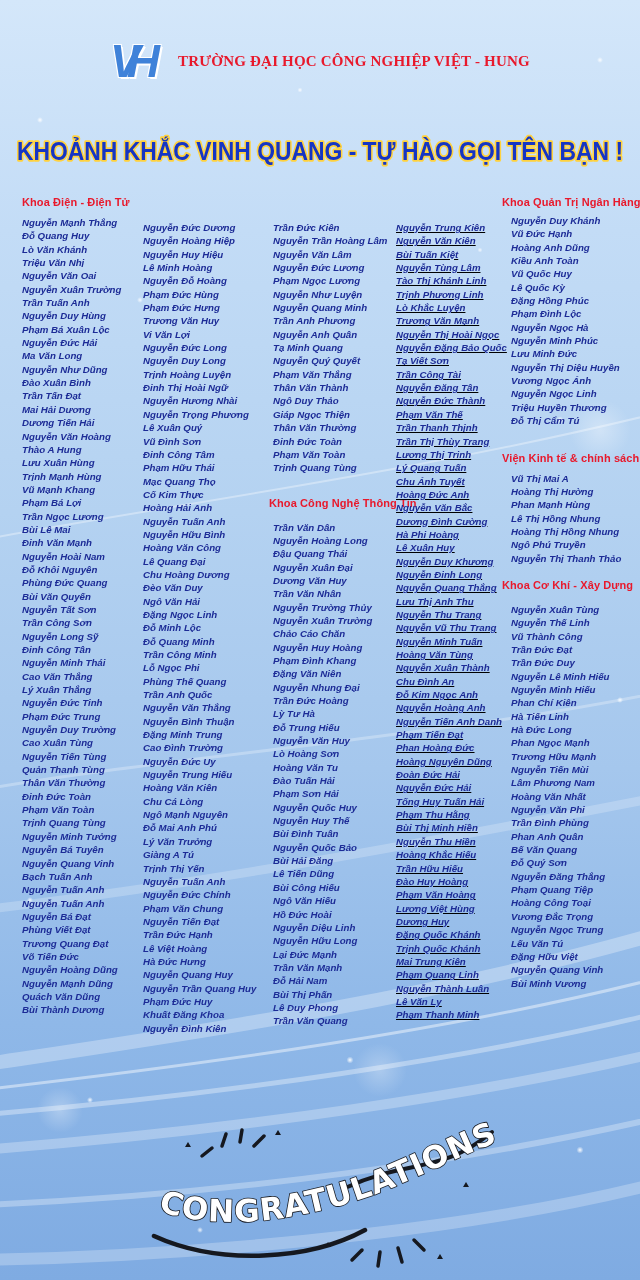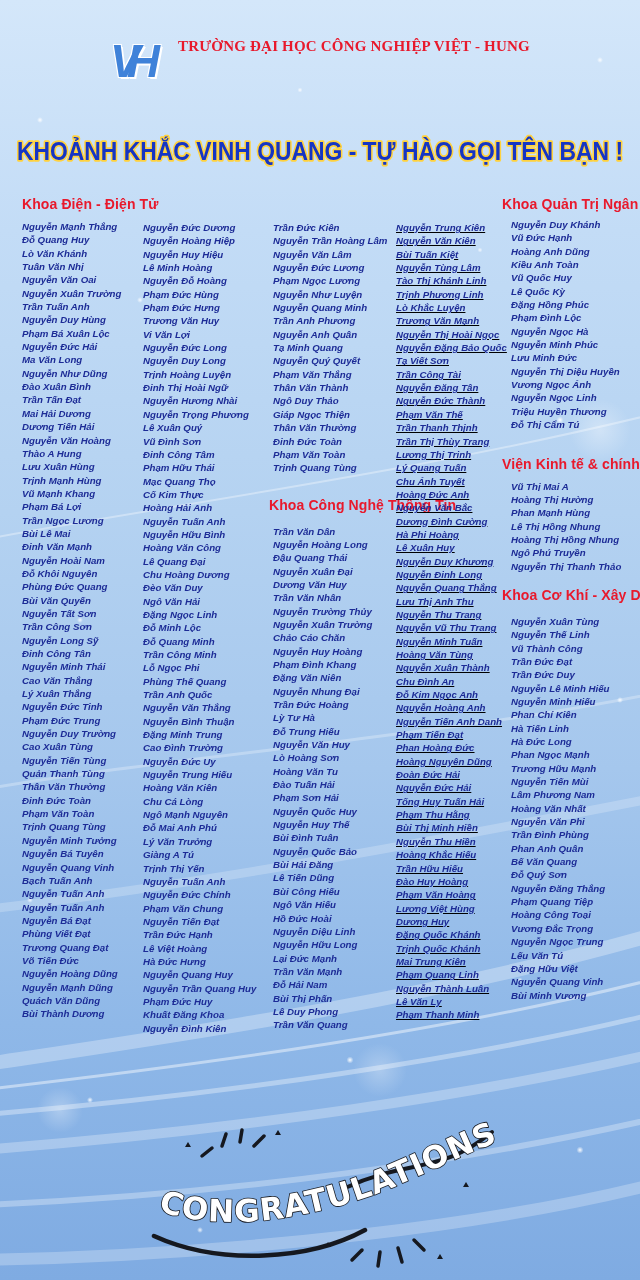--- a/index.html
+++ b/index.html
@@ -25,41 +25,41 @@
       radial-gradient(circle 2px at 30px 900px, rgba(255,255,255,.8), transparent 3px),
       radial-gradient(circle 30px at 600px 430px, rgba(255,255,255,.35), transparent 31px),
       radial-gradient(circle 22px at 60px 1110px, rgba(255,255,255,.3), transparent 23px),
       radial-gradient(circle 26px at 380px 1070px, rgba(255,255,255,.28), transparent 27px),
       linear-gradient(180deg,#d4e7fa 0%, #c3dcf6 18%, #b4d2f1 40%, #a5c7ed 60%, #8fb8e8 80%, #7fabe2 100%);
   }
 
   .waves { position:absolute; left:0; top:0; width:640px; height:1280px; pointer-events:none; }
 
   
-  .uni-header { position:absolute; top:38px; left:0; width:640px; display:flex; justify-content:center; align-items:flex-start; gap:18px; }
+  .uni-header { position:absolute; top:38px; left:0; width:640px; display:flex; justify-content:center; align-items:center; gap:18px; }
   .logo {
     font-weight:900; font-size:46px; font-style:italic; color:#3f82d9;
     letter-spacing:-14px; padding-right:14px; line-height:1;
     text-shadow:-1px -1px 0 #fff, 1px -1px 0 #fff, -1px 1px 0 #fff, 1px 1px 0 #fff, 2px 2px 0 #fff;
   }
   .uni-text { text-align:center; }
   .uni-vi { color:#e8192c; font-weight:800; font-size:15px; letter-spacing:.2px;font-family:Liberation Serif, serif; }
   .uni-en { color:#1b3fae; font-weight:700; font-size:10.5px; letter-spacing:1.1px; margin-top:7px; }
 
   .banner { position:absolute; top:126px; left:0; width:640px; height:48px; }
 
   
   .column { position:absolute; }
   .col-0 { left:22px;  top:196px; width:122px; }
   .col-1 { left:143px; top:221px; width:126px; }
   .col-2 { left:269px; top:221px; width:128px; }
   .col-3 { left:396px; top:221px; width:112px;text-decoration:underline; }
   .col-4 { left:502px; top:196px; width:134px; }
 
-  .section-header { color:#e8192c; font-weight:800; font-size:14px; margin-bottom:8px; letter-spacing:.1px; white-space:nowrap; }
+  .section-header { color:#e8192c; font-weight:800; font-size:11px; margin-bottom:8px; letter-spacing:.1px; white-space:nowrap; }
   .name { color:#1c2b96; font-weight:700; font-style:italic; font-size:9.7px; line-height:13.35px; white-space:nowrap; }
 
   .col-2 .section + .section .section-header { margin-top:22px; margin-bottom:12px; }
   .col-4 .section-header { margin-bottom:6px; }
   .col-4 .section + .section .section-header { margin-top:24px; margin-bottom:8px; }
   .col-4 .section + .section + .section .section-header { margin-top:14px; margin-bottom:12px; }
   .col-4 .name { padding-left:9px; }
   .col-2 .name { padding-left:4px; }
 
   .congrats { position:absolute; left:140px; top:1120px; }
@@ -92,21 +92,21 @@
     <text x="320" y="34" text-anchor="middle" textLength="606" lengthAdjust="spacingAndGlyphs" font-family="Liberation Sans, DejaVu Sans, sans-serif" font-size="26" font-weight="bold" fill="#1535c4" stroke="#ffd23f" stroke-width="3.5" paint-order="stroke" stroke-linejoin="round">KHOẢNH KHẮC VINH QUANG - TỰ HÀO GỌI TÊN BẠN !</text>
   </svg>
 
   <div id="columns">
       <div class="column col-0">
         <div class="section">
           <div class="section-header">Khoa Điện - Điện Tử</div>
           <div class="name">Nguyễn Mạnh Thắng</div>
           <div class="name">Đỗ Quang Huy</div>
           <div class="name">Lò Văn Khánh</div>
-          <div class="name">Tuân Văn Nhị</div>
+          <div class="name">Triệu Văn Nhị</div>
           <div class="name">Nguyễn Văn Oai</div>
           <div class="name">Nguyễn Xuân Trường</div>
           <div class="name">Trần Tuấn Anh</div>
           <div class="name">Nguyễn Duy Hùng</div>
           <div class="name">Phạm Bá Xuân Lộc</div>
           <div class="name">Nguyễn Đức Hải</div>
           <div class="name">Ma Văn Long</div>
           <div class="name">Nguyễn Như Dũng</div>
           <div class="name">Đào Xuân Bình</div>
           <div class="name">Trần Tấn Đạt</div>

